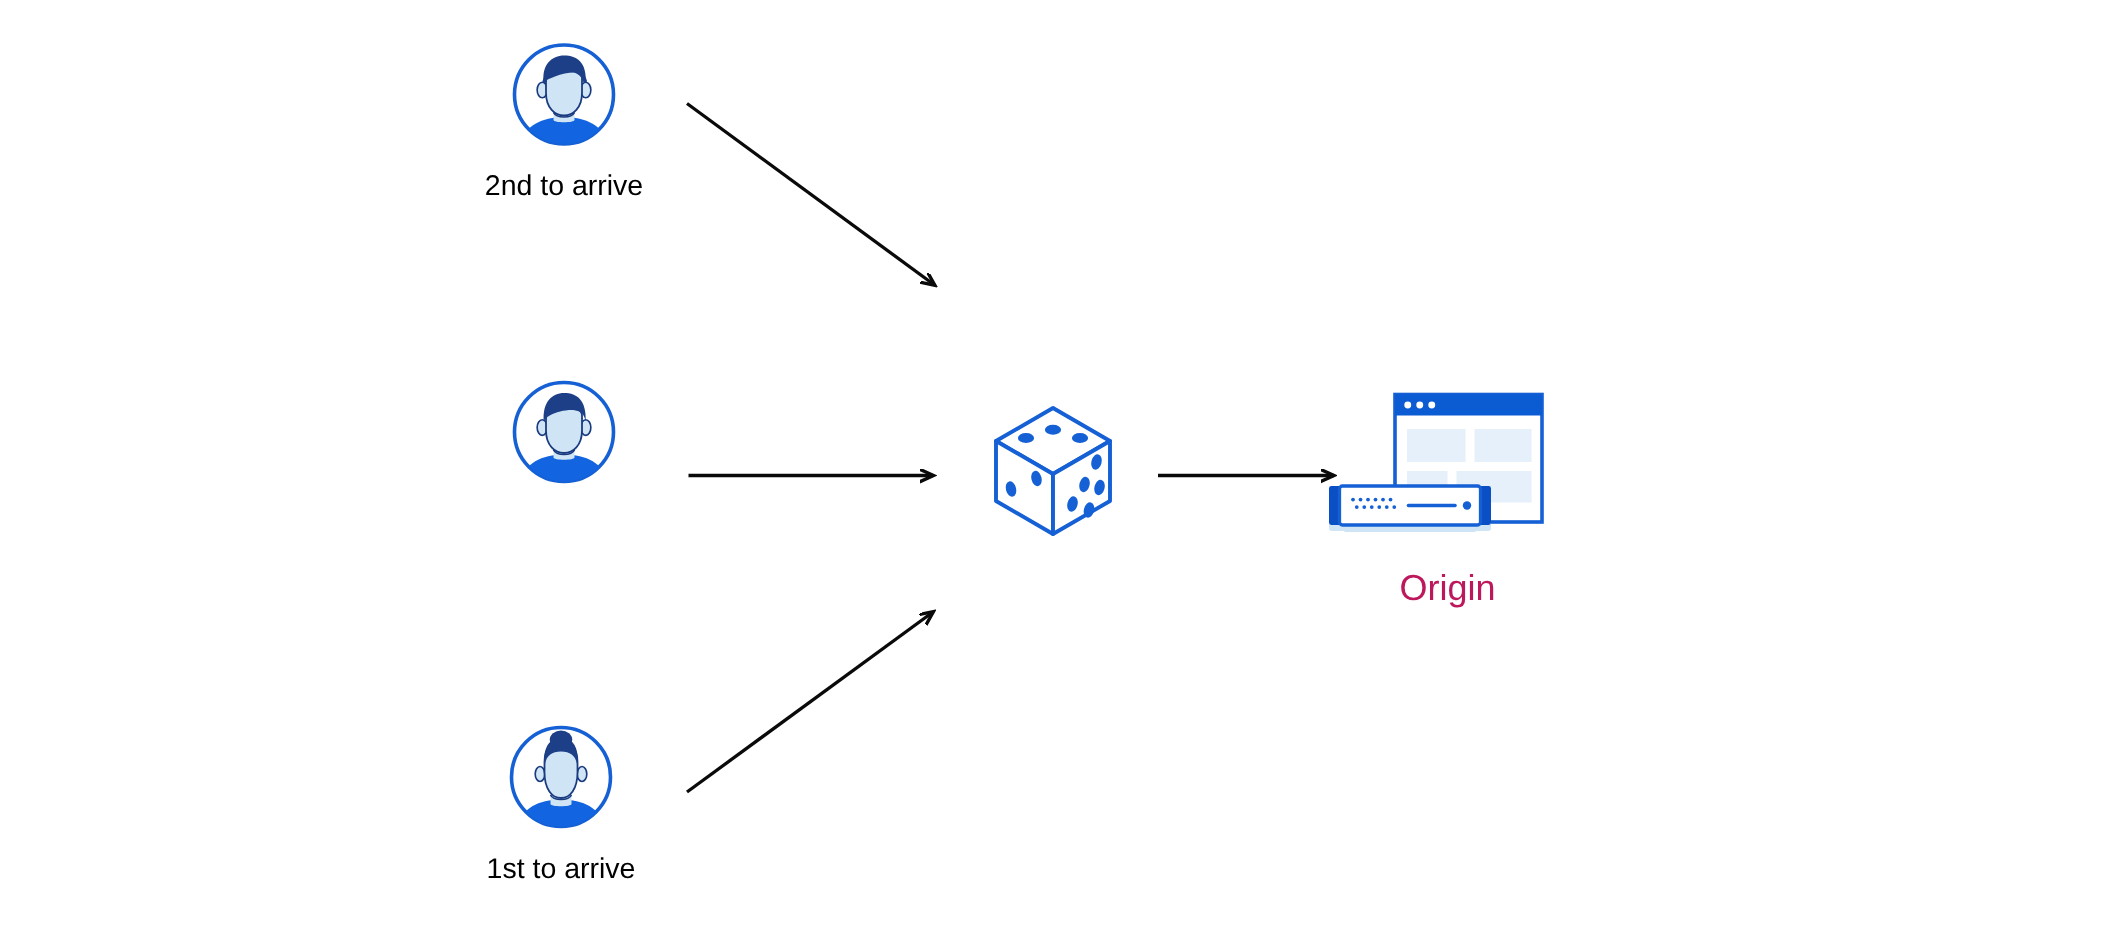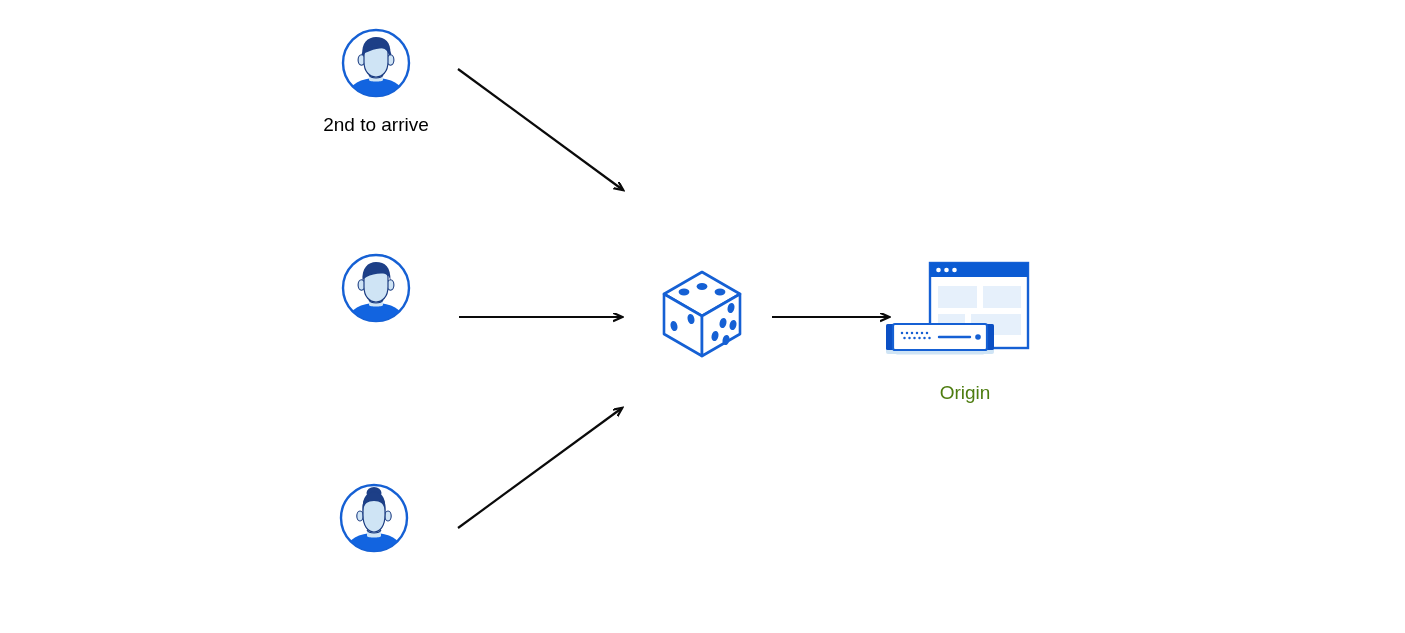--- a/index.html
+++ b/index.html
@@ -54,23 +54,23 @@
     position: absolute;
     width: 180px;
     text-align: center;
   }
   .origin-icon {
     display: block;
     margin: 0 auto;
   }
   .origin-label {
     margin-top: 11px;
-    font-size: 19px;
+    font-size: 24px;
     line-height: 24px;
-    color: #4d7c0f;
+    color: #be185d;
     white-space: nowrap;
   }
 
   
   .arrow-layer {
     position: absolute;
     left: 0;
     top: 0;
     width: 1405px;
     height: 633px;
@@ -173,20 +173,21 @@
         <ellipse cx="36" cy="11" rx="7.5" ry="6" fill="#1d3f87"></ellipse>
         <path d="M25 26 C24 15 30 9.5 36 9.5 C42.5 9.5 48 15 47 26
                  C46 21 43 18.5 36 18.5 C29 18.5 26 21 25 26 Z" fill="#1d3f87"></path>
         <path d="M25 26 C25 17 30 13 36 13 C42 13 47 17 47 26
                  L47 33 C47 44 42 50 36 50 C30 50 25 44 25 33 Z" fill="#cfe4f5" stroke="#1a3b80" stroke-width="1.2"></path>
 
         <path d="M24.8 31 C23.6 18 29.5 10.5 36 10.5 C42.8 10.5 48.4 18 47.2 31
                  C46.6 22.5 43.2 19 36 19 C28.8 19 25.4 22.5 24.8 31 Z" fill="#1d3f87"></path>
       </g>
     </svg>
+    <div class="node-label">1st to arrive</div>
   </div>
 
   <div class="dice-group" style="left:660px; top:268px;">
     <svg class="dice-icon" width="84" height="92" viewBox="0 0 84 92" xmlns="http://www.w3.org/2000/svg">
 
       <g fill="#ffffff" stroke="#1560d4" stroke-width="2.6" stroke-linejoin="round">
 
         <path d="M42 4 L80 26 L42 48 L4 26 Z"></path>
 
         <path d="M4 26 L42 48 L42 88 L4 66 Z"></path>

